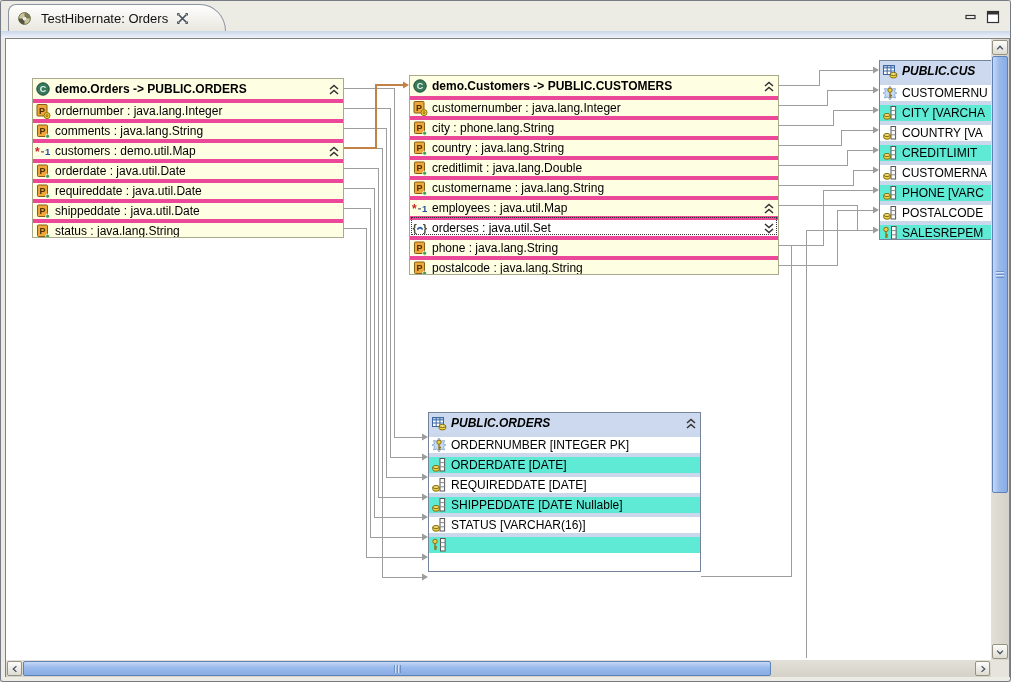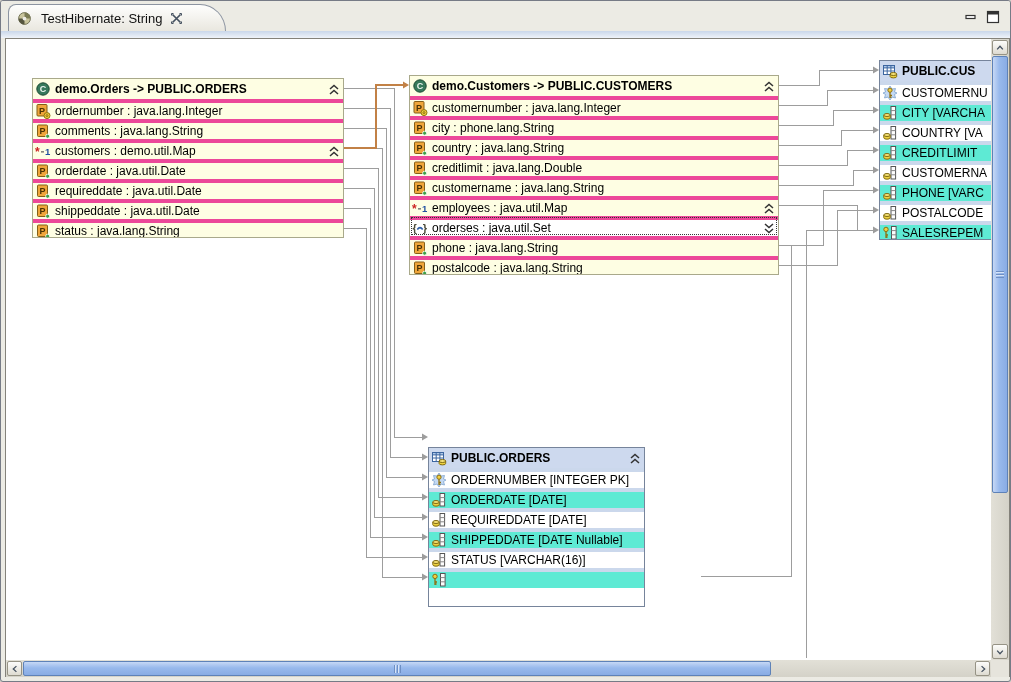--- a/index.html
+++ b/index.html
@@ -27,21 +27,21 @@
   
   .box{position:absolute;border:1px solid #A9A98B;background:#FEFEE3;box-sizing:border-box;z-index:2;
        font-size:12px;white-space:nowrap;overflow:hidden;color:#000;}
   .tbox{border-color:#76849B;background:#FFFFFF;}
   .row{height:20px;display:flex;align-items:center;padding:0 3px 0 2px;box-sizing:border-box;
        border-top:4px solid #ec4899;}
   .box .row:first-child{border-top:none;}
   .tbox .row{border-top-color:#CBD8EC;}
   .tbox .row:nth-child(2n+3){background:#5eead4;}
   .hdr{font-weight:bold;}
-  .tbox .hdr{background:#CDD9EE;}
+  .tbox .hdr{background:#CDD9EE;font-style:italic;}
   .sel{background:#FFFFFF;outline:1px dotted #333;outline-offset:-2px;}
   .ic{width:16px;height:16px;flex:0 0 16px;margin-right:4px;display:inline-flex;}
   .ic svg{width:100%;height:100%;}
   .chev{margin-left:auto;flex:0 0 12px;width:12px;height:13px;display:inline-flex;cursor:pointer;}
 
   
   .vscroll{position:absolute;left:985px;top:0;width:18px;height:621px;background:linear-gradient(90deg,#E2E0D7,#D4D2C8);z-index:5;}
   .hscroll{position:absolute;left:0;top:621px;width:985px;height:17px;background:linear-gradient(#E2E0D7,#D4D2C8);z-index:5;}
   .corner{position:absolute;left:985px;top:621px;width:18px;height:17px;background:#E6E4DC;z-index:5;}
   .sbtn{position:absolute;background:linear-gradient(#FCFCFA,#DEDBD1);border:1px solid #969385;
@@ -63,21 +63,21 @@
   <div class="tabbar">
     <div class="tab">
       <span class="ic" style="width:15px;height:15px;flex:0 0 15px">
           <svg viewBox="0 0 16 16">
             <circle cx="8" cy="8" r="6.3" fill="#C8C49C" stroke="#6E6E52"></circle>
             <path d="M8 1.7 A6.3 6.3 0 0 1 14.3 8 L8 8 Z" fill="#7A7A52"></path>
             <path d="M8 14.3 A6.3 6.3 0 0 1 1.7 8 L8 8 Z" fill="#55553F"></path>
             <circle cx="8" cy="8" r="2" fill="#ECEBE4"></circle>
           </svg>
         </span>
-      <span class="tabtitle">TestHibernate: String</span>
+      <span class="tabtitle">TestHibernate: Orders</span>
       <span class="tabclose">
           <svg viewBox="0 0 13 13">
             <path d="M2.5 2.5 L10.5 10.5 M10.5 2.5 L2.5 10.5" stroke="#44505F" stroke-width="1.7"></path>
             <path d="M1.5 1.5 h2 M1.5 1.5 v2 M11.5 1.5 h-2 M11.5 1.5 v2 M1.5 11.5 h2 M1.5 11.5 v-2 M11.5 11.5 h-2 M11.5 11.5 v-2" stroke="#44505F" stroke-width="1"></path>
           </svg>
         </span>
     </div>
     <div class="wincontrols">
       <span class="winbtn">
           <svg viewBox="0 0 14 14">
@@ -342,21 +342,21 @@
               <svg viewBox="0 0 16 16">
                 <rect x="2.5" y="2" width="10" height="11.5" rx="1" fill="#EFA63B" stroke="#845F17"></rect>
                 <text x="7.5" y="11" font-size="9" font-weight="bold" fill="#4A3305" text-anchor="middle" font-family="Liberation Sans,sans-serif">P</text>
                 <circle cx="12.6" cy="13.2" r="2" fill="#3DA047" stroke="#ffffff" stroke-width="0.8"></circle>
               </svg>
             </span>
           <span>postalcode : java.lang.String</span>
         </div>
       </div>
 
-      <div class="box tbox" style="left:422px;top:408px;width:217px;height:160px;">
+      <div class="box tbox" style="left:422px;top:373px;width:273px;height:160px;">
         <div class="row hdr">
           <span class="ic">
               <svg viewBox="0 0 16 16">
                 <rect x="1.5" y="2.5" width="11" height="9" fill="#fff" stroke="#3C66A0"></rect>
                 <rect x="1.5" y="2.5" width="11" height="2.4" fill="#AFC8E8" stroke="#3C66A0"></rect>
                 <line x1="5.2" y1="2.5" x2="5.2" y2="11.5" stroke="#3C66A0"></line>
                 <line x1="8.9" y1="2.5" x2="8.9" y2="11.5" stroke="#3C66A0"></line>
                 <line x1="1.5" y1="8" x2="12.5" y2="8" stroke="#3C66A0"></line>
                 <path d="M8.1 11 v2.4 a3.3 1.5 0 0 0 6.6 0 V11" fill="#EFD23F" stroke="#7F6A12"></path>
                 <ellipse cx="11.4" cy="11" rx="3.3" ry="1.5" fill="#F6E277" stroke="#7F6A12"></ellipse>

